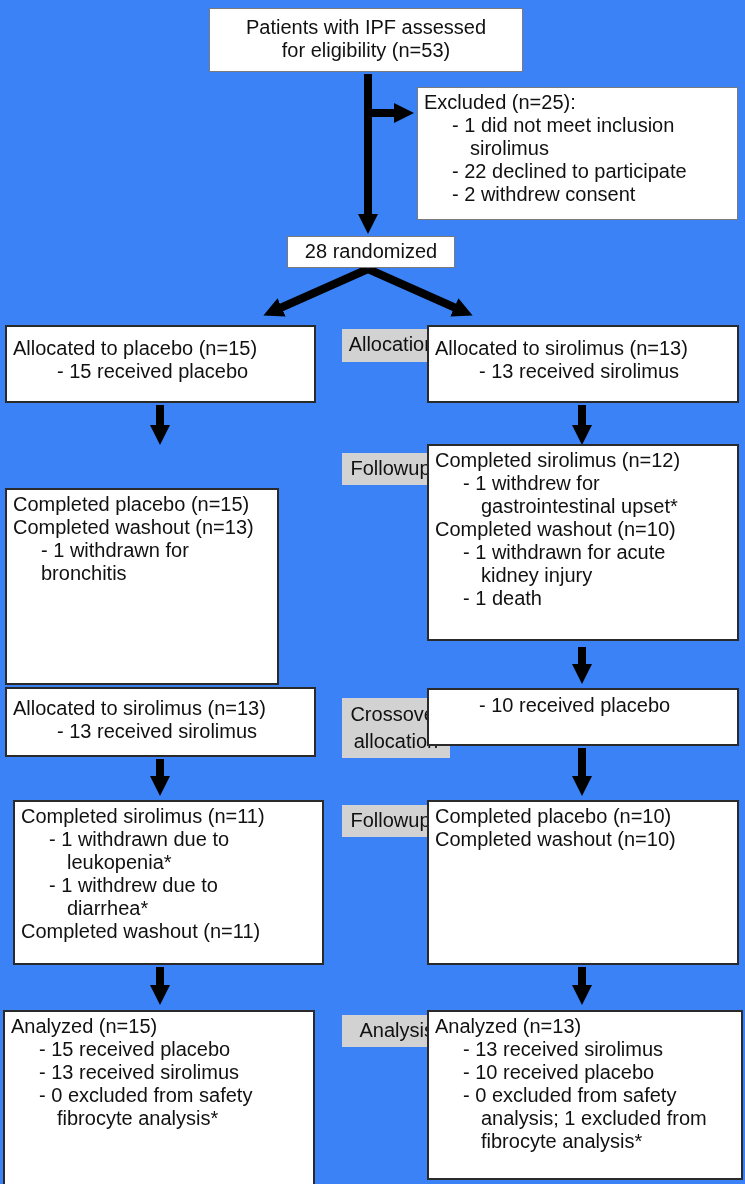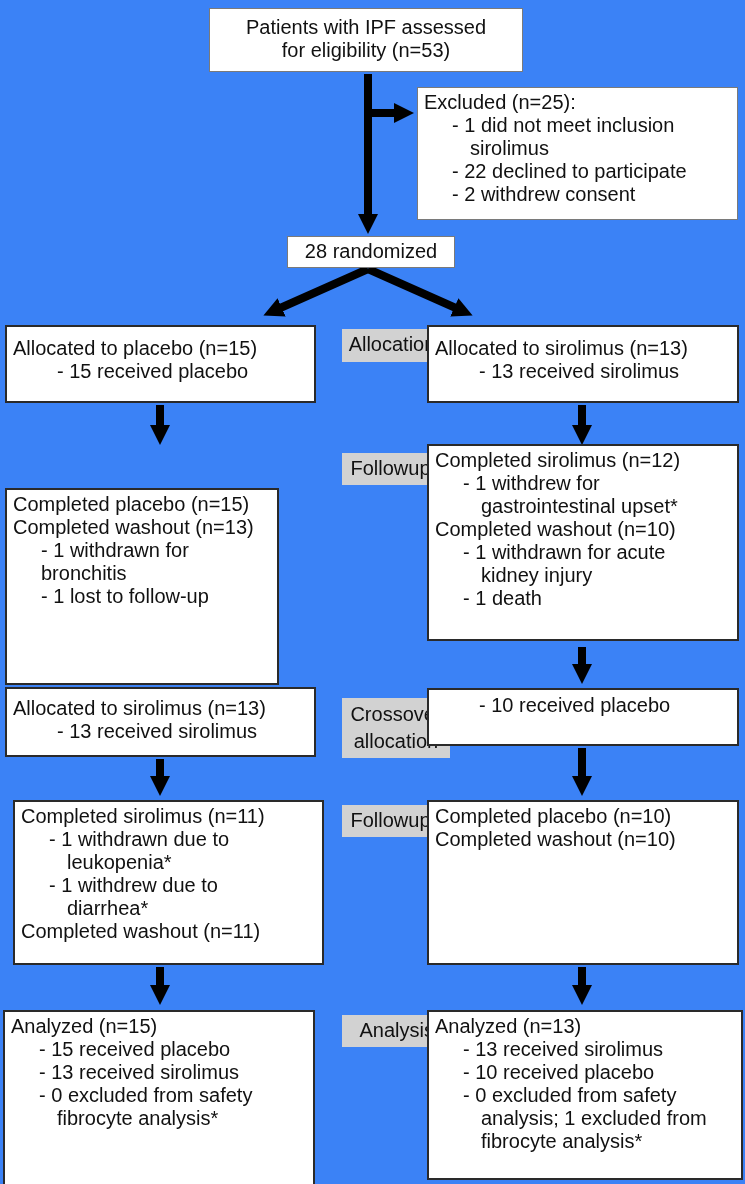--- a/index.html
+++ b/index.html
@@ -84,21 +84,20 @@
 
   <div class="box" style="left:427px;top:325px;width:312px;height:78px;padding-top:10px;">
       <div class="ln-p">Allocated to sirolimus (n=13)</div>
       <div class="ln-bw">- 13 received sirolimus</div>
     </div>
 
   <div class="box" style="left:5px;top:448px;width:274px;height:197px;margin-top:40px;">
       <div class="ln-p">Completed placebo (n=15)</div>
       <div class="ln-p">Completed washout (n=13)</div>
       <div class="ln-b">- 1 withdrawn for bronchitis</div>
-      <div class="ln-b">- 1 lost to follow-up</div>
     </div>
 
   <div class="stage-label" style="left:320px;top:453px;width:97px;height:32px;">Followup</div>
 
   <div class="box" style="left:427px;top:444px;width:312px;height:197px;">
       <div class="ln-p">Completed sirolimus (n=12)</div>
       <div class="ln-b">- 1 withdrew for</div>
       <div class="ln-c">gastrointestinal upset*</div>
       <div class="ln-p">Completed washout (n=10)</div>
       <div class="ln-b">- 1 withdrawn for acute</div>

